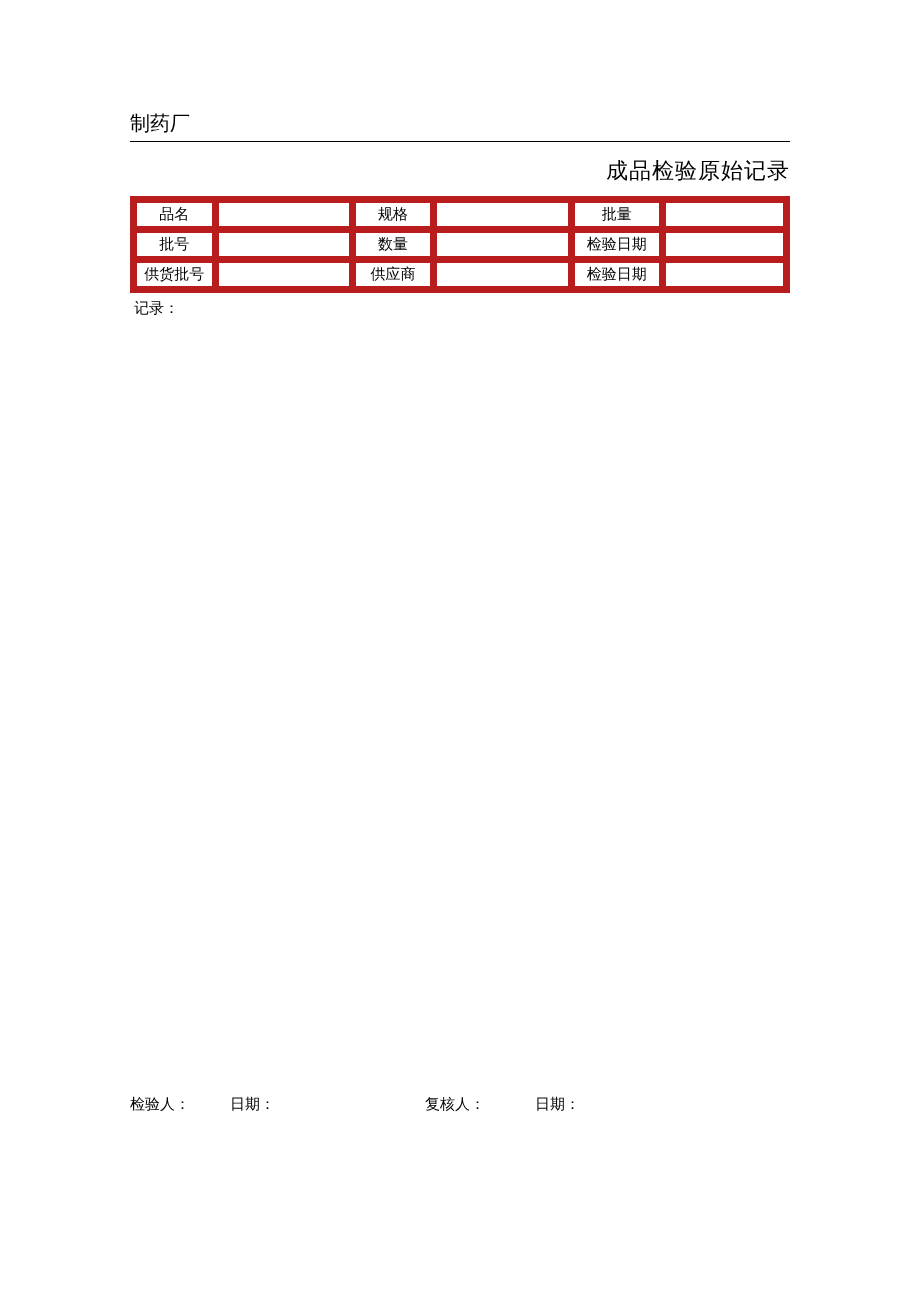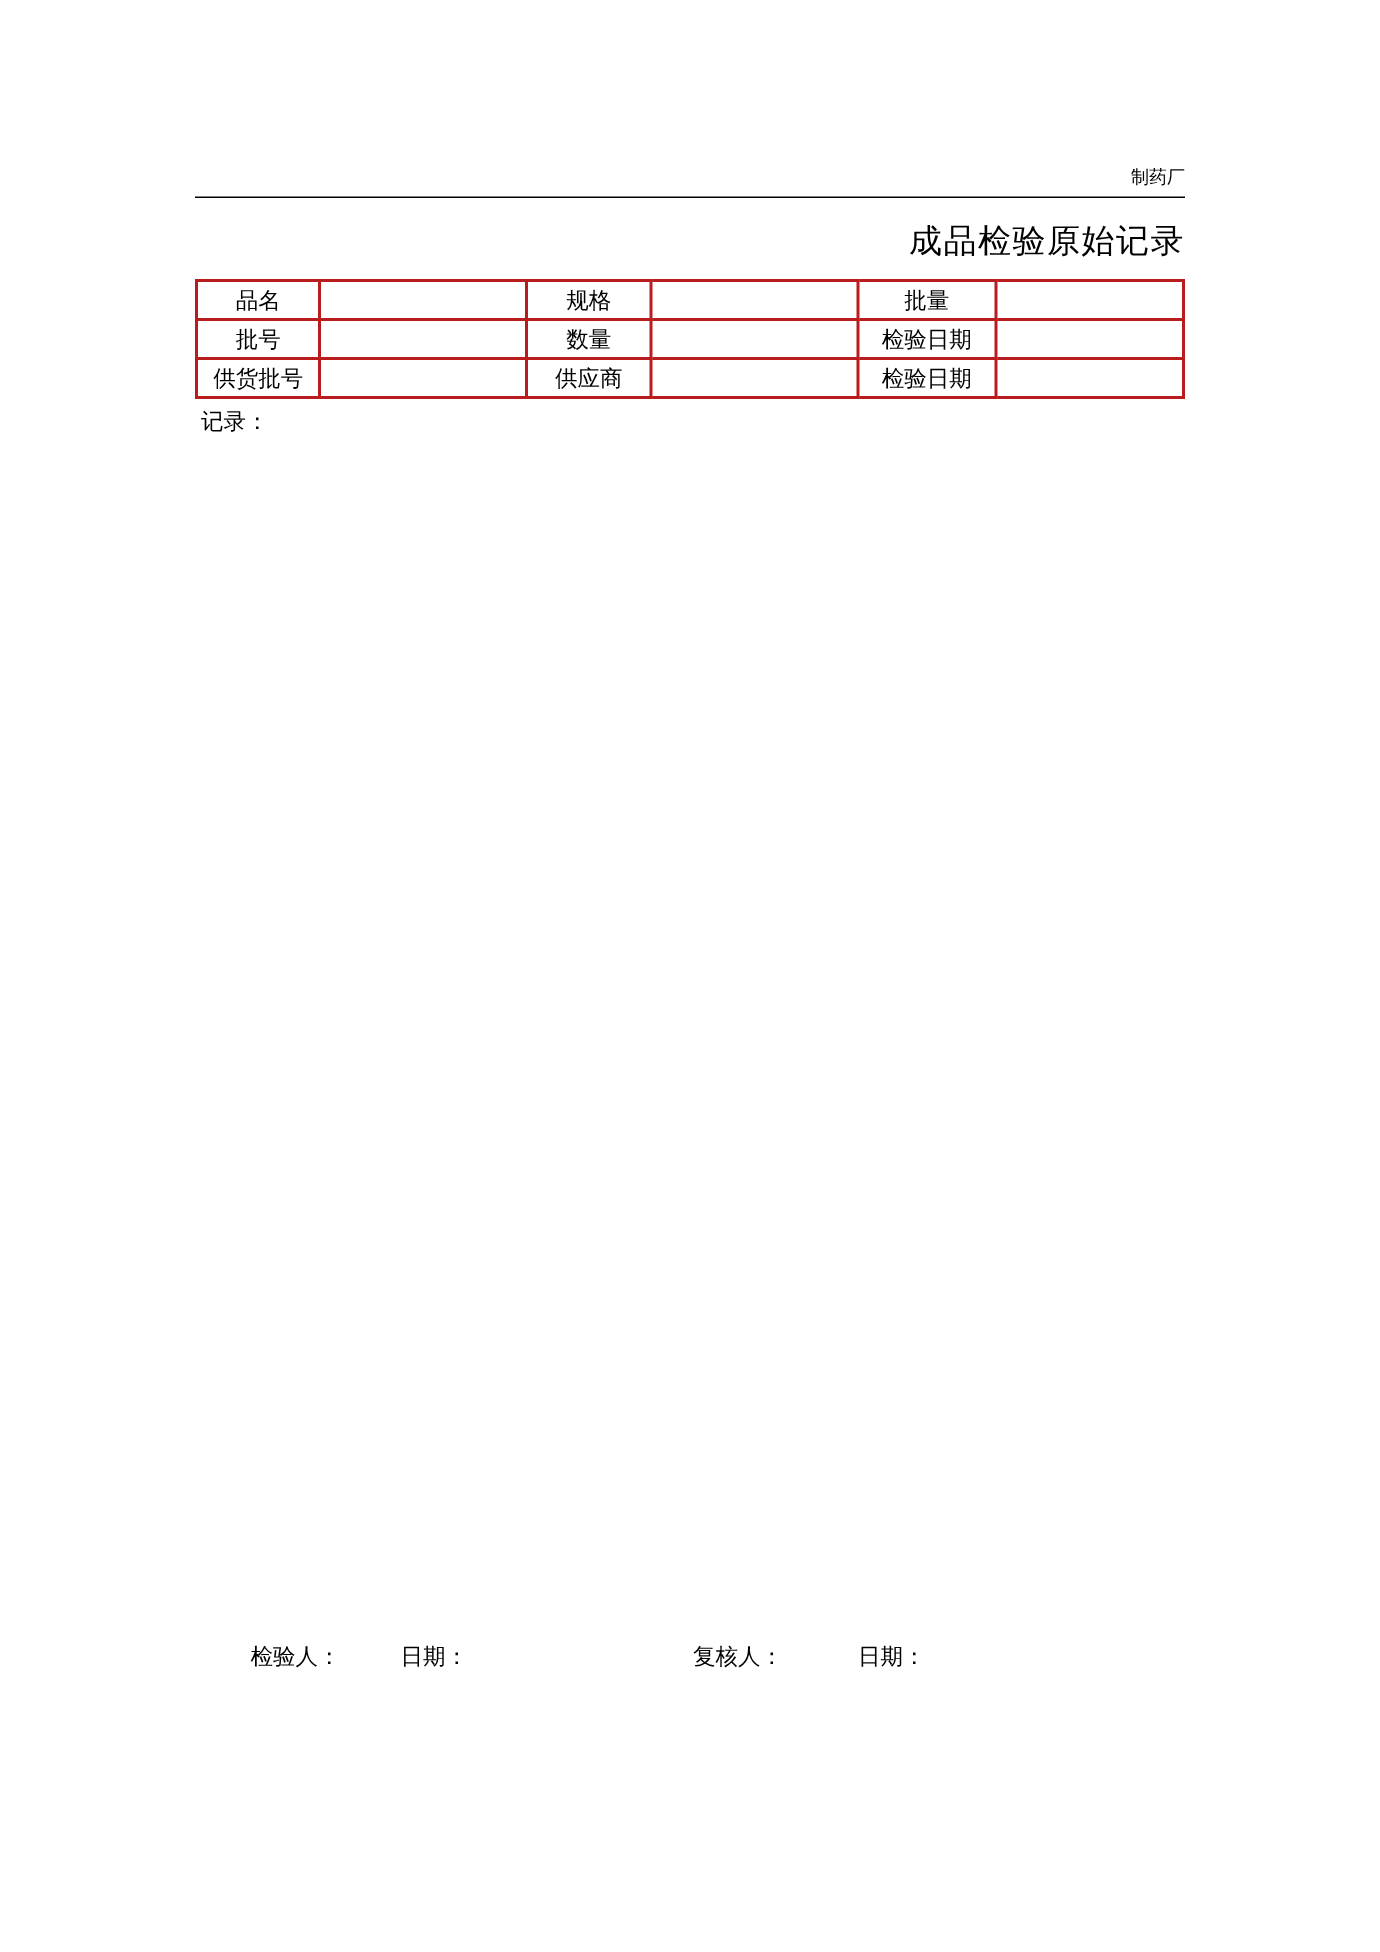--- a/index.html
+++ b/index.html
@@ -11,38 +11,38 @@
       background: #ffffff;
       font-family: "SimSun", "宋体", serif;
       width: 920px;
       height: 1301px;
       position: relative;
     }
     .page {
       padding: 110px 130px 0 130px;
     }
     .header-line {
-      text-align: right;
-      font-size: 12px;
+      text-align: left;
+      font-size: 20px;
       padding-bottom: 4px;
       border-bottom: 1.5px solid #000;
     }
     .title {
       text-align: right;
       font-size: 22px;
       padding: 14px 0 10px 0;
       letter-spacing: 1px;
     }
     table.info {
       border-collapse: collapse;
       width: 100%;
       table-layout: fixed;
     }
     table.info td {
-      border: 2px solid #b91c1c;
+      border: 7px solid #b91c1c;
       height: 26px;
       font-size: 15px;
       text-align: center;
       vertical-align: middle;
       padding: 2px 4px;
     }
     .col-label1 { width: 12.5%; }
     .col-val1   { width: 21%; }
     .col-label2 { width: 12.5%; }
     .col-val2   { width: 21%; }
@@ -52,21 +52,20 @@
       font-size: 15px;
       padding: 6px 0 0 4px;
     }
     .footer {
       position: absolute;
       left: 130px;
       right: 130px;
       top: 1095px;
       display: flex;
       font-size: 15px;
-      margin-left: 37px;
     }
     .footer .seg1 { width: 100px; }
     .footer .seg2 { width: 195px; }
     .footer .seg3 { width: 110px; font-family: Liberation Mono, monospace; }
     .footer .seg4 { width: auto; }
   </style>
 </head>
 <body>
 
 <div class="page">

